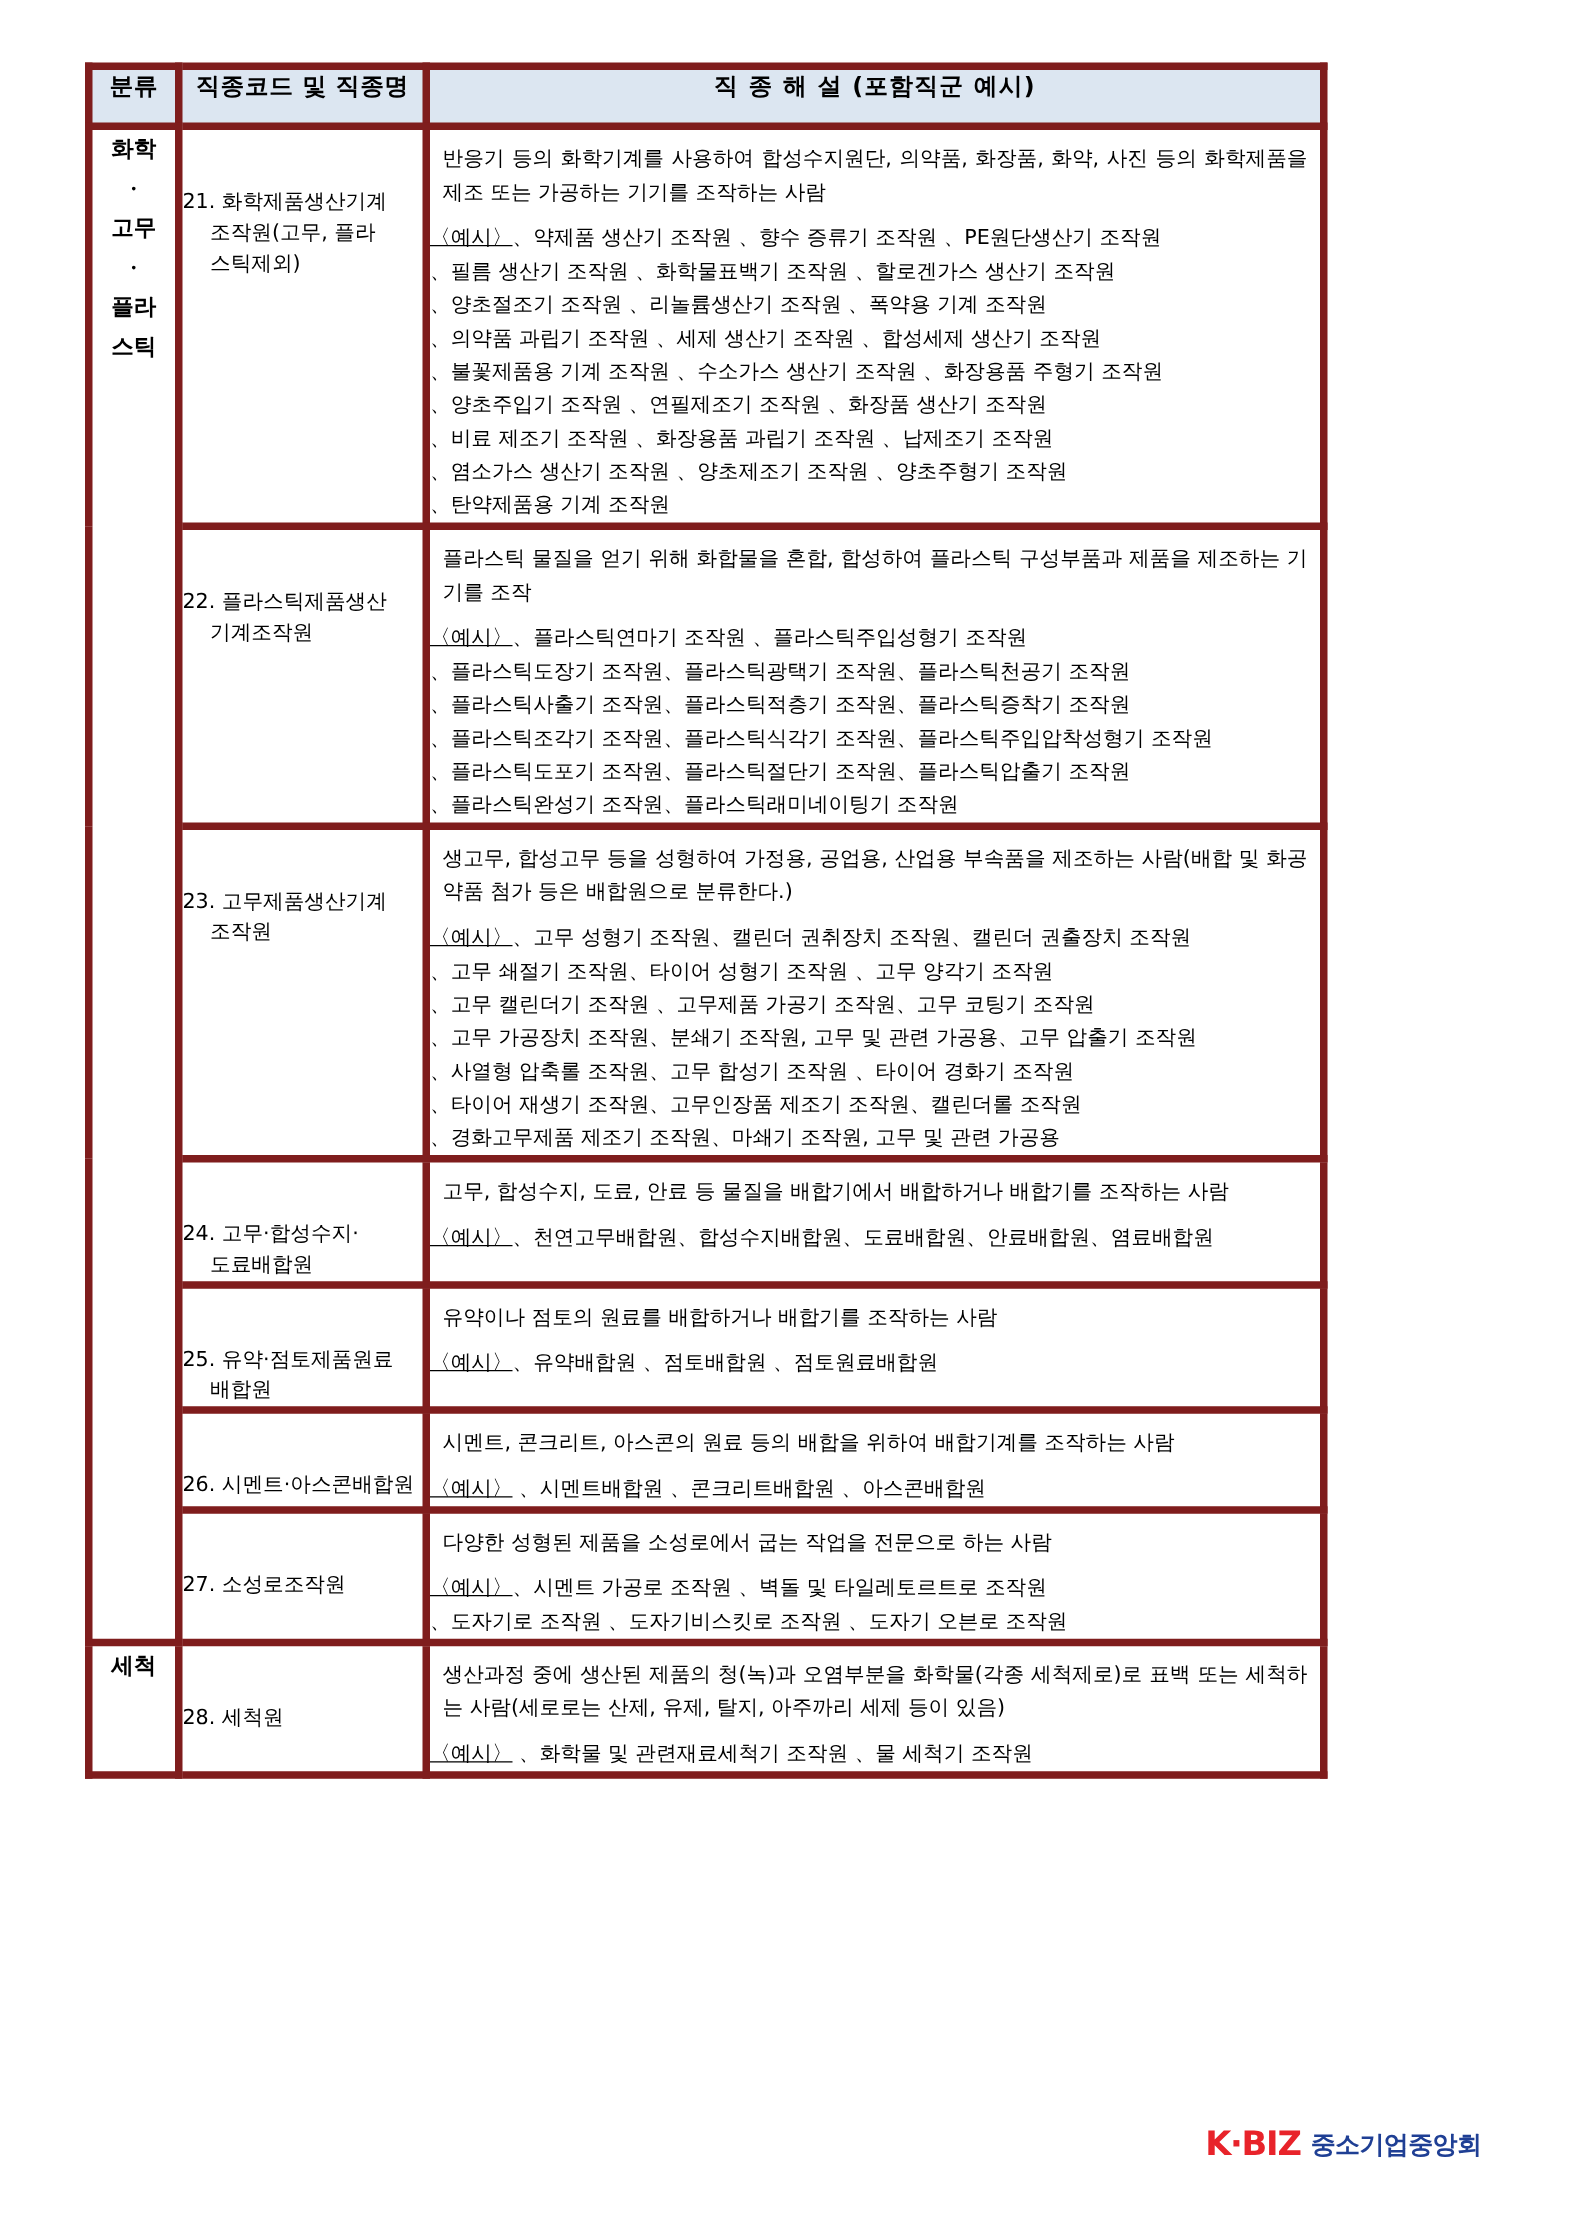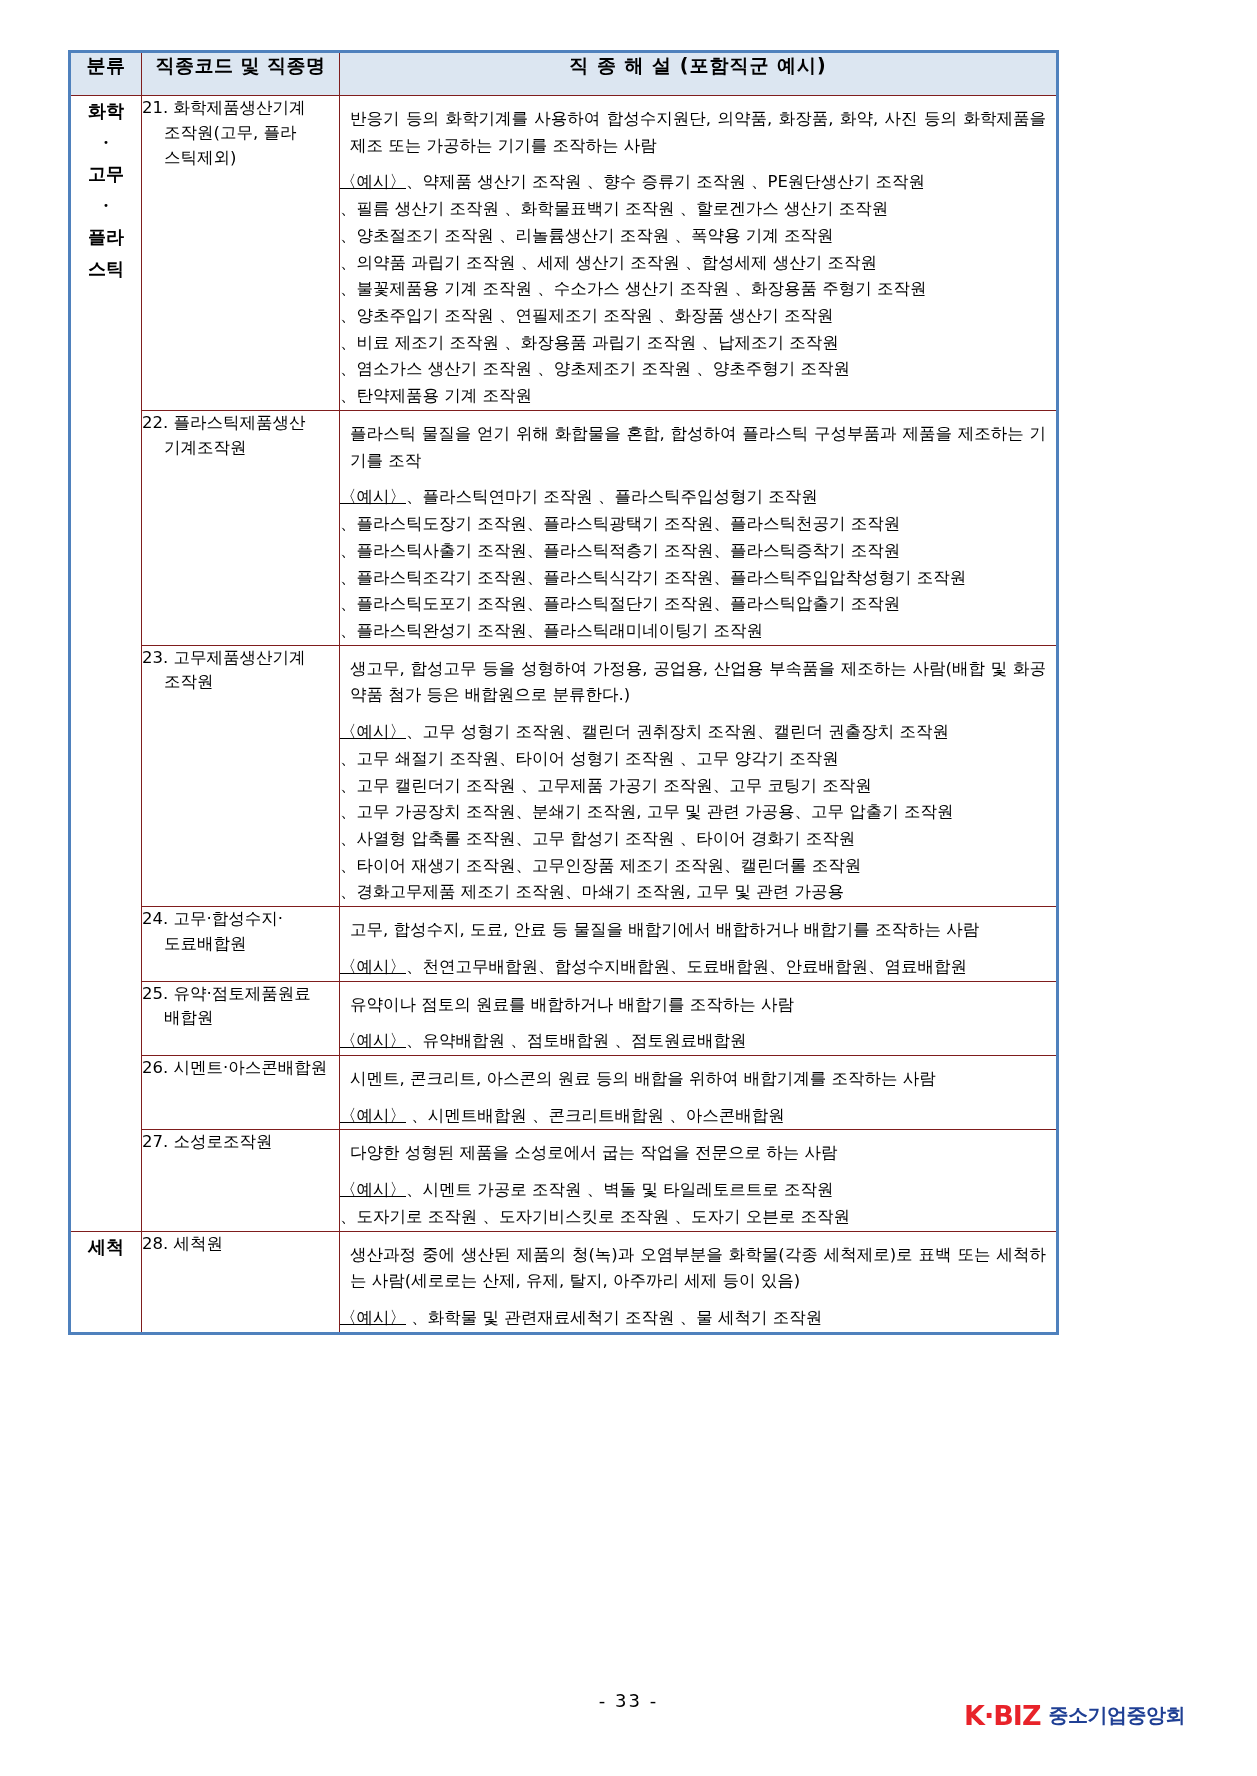--- a/index.html
+++ b/index.html
@@ -28,21 +28,21 @@
     top: 50px;
     width: 991px;
   }
   table.jobtable {
     border-collapse: collapse;
     width: 991px;
     table-layout: fixed;
     border: 3px solid #4f81bd;
   }
   table.jobtable td, table.jobtable th {
-    border: 1px solid #7f1d1d;
+    border: 6px solid #7f1d1d;
     vertical-align: top;
     padding: 0;
   }
 
   
   col.c-cat   { width: 72px; }
   col.c-code  { width: 198px; }
   col.c-desc  { width: 718px; }
 
   
@@ -73,21 +73,21 @@
   td.cat .catline { display: block; }
 
   
   td.code {
     vertical-align: middle;
     font-size: 16.5px;
     line-height: 1.5;
     padding: 6px 6px 6px 10px;
     text-align: left;
   }
-  td.code .line1 { display:block; white-space: nowrap; }
+  td.code .line1 { display:block; white-space: nowrap; margin-top: 45px; }
   td.code .line2 { display:block; padding-left: 22px; }
   td.code .line3 { display:block; padding-left: 22px; }
 
   
   td.desc {
     font-size: 16.5px;
     line-height: 1.62;
     padding: 8px 10px 8px 12px;
   }
   td.desc .p {
@@ -271,20 +271,19 @@
           <td class="desc">
             <p class="p">생산과정 중에 생산된 제품의 청(녹)과 오염부분을 화학물(각종 세척제로)로 표백 또는 세척하는 사람(세로로는 산제, 유제, 탈지, 아주까리 세제 등이 있음)</p>
             <p class="ex"><span class="exlabel">〈예시〉</span><span> 、화학물 및 관련재료세척기 조작원 、물 세척기 조작원</span></p>
           </td>
         </tr>
 
       </tbody>
     </table>
   </div>
 
-  <div class="pagenum">- 33 -</div>
 
   <div class="logo">
     <span class="kbiz">K·BIZ</span>
     <span class="ko">중소기업중앙회</span>
   </div>
 
 </div>
 
 </body></html>

